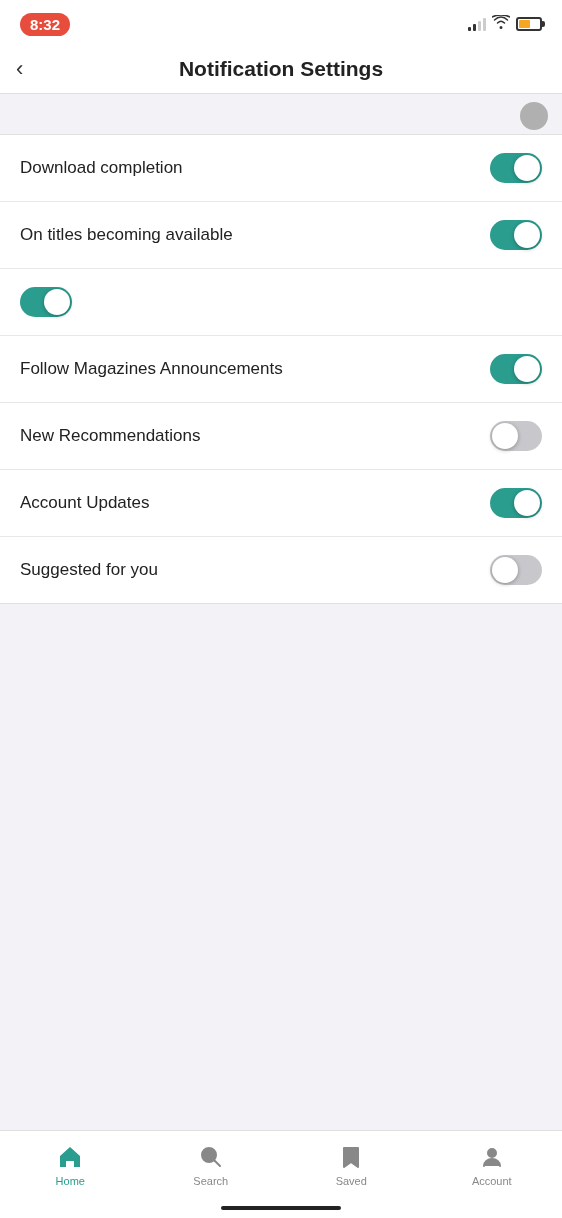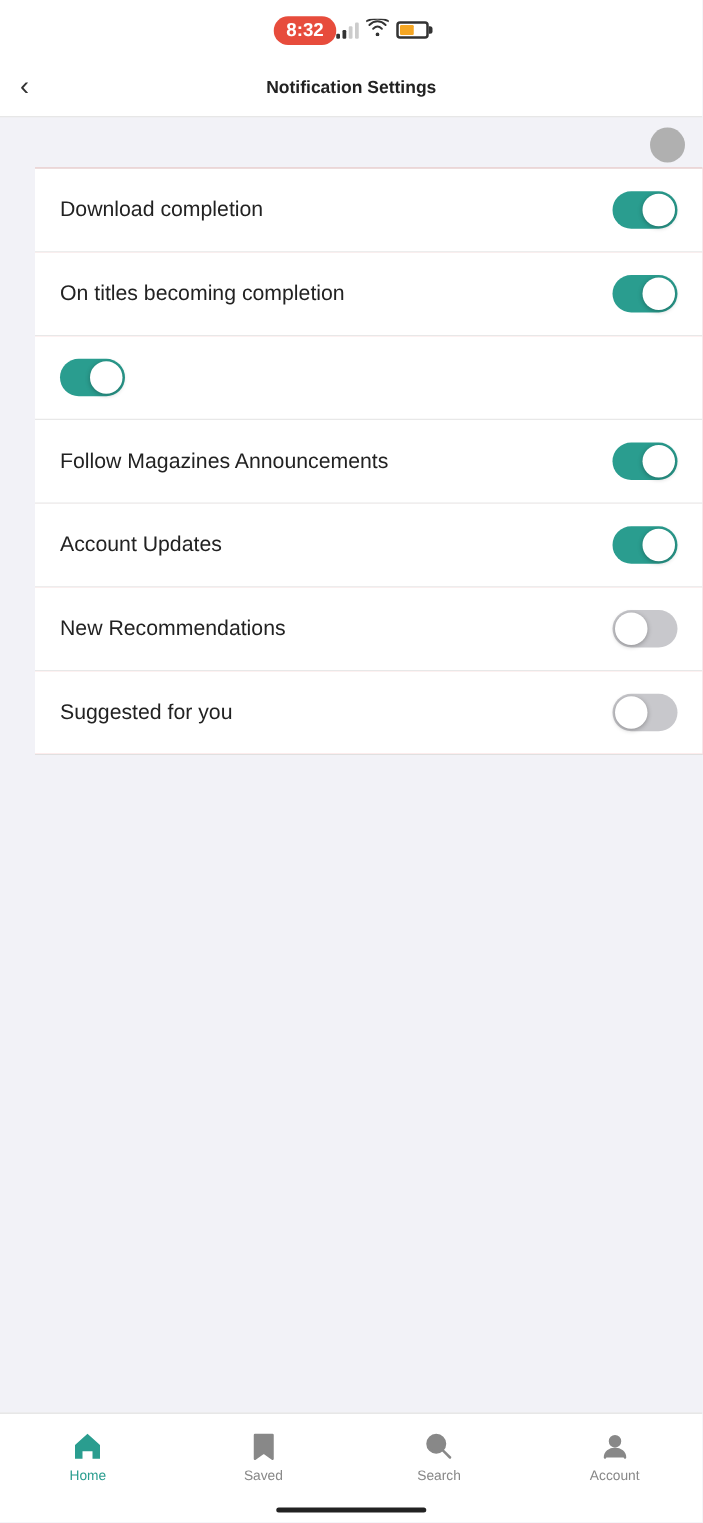--- a/index.html
+++ b/index.html
@@ -10,21 +10,21 @@
       height: 1218px;
       background: #f2f2f7;
       font-family: -apple-system, 'Helvetica Neue', Arial, sans-serif;
       overflow: hidden;
       position: relative;
     }
 
     
     .status-bar {
       display: flex;
-      justify-content: center;
+      justify-content: space-between;
       align-items: center;
       padding: 10px 20px 6px 20px;
       background: #fff;
       height: 44px;
     }
 
     .status-time {
       background: #e74c3c;
       color: #fff;
       font-size: 15px;
@@ -100,21 +100,21 @@
     .back-btn {
       color: #333;
       font-size: 22px;
       cursor: pointer;
       width: 32px;
     }
 
     .header-title {
       flex: 1;
       text-align: center;
-      font-size: 14px;
+      font-size: 21px;
       font-weight: 600;
       color: #222;
       margin-right: 32px;
     }
 
     
     .scroll-indicator {
       display: flex;
       justify-content: flex-end;
       padding: 8px 14px 4px;
@@ -123,24 +123,23 @@
 
     .scroll-dot {
       width: 28px;
       height: 28px;
       border-radius: 50%;
       background: #b0b0b0;
     }
 
     
     .settings-list {
-      background: #fca5a5;
+      background: #5eead4;
       border-top: 1px solid #e0e0e0;
       border-bottom: 1px solid #e0e0e0;
-      margin-left: 28px;
     }
 
     .settings-item {
       display: flex;
       align-items: center;
       justify-content: space-between;
       padding: 18px 20px;
       border-bottom: 1px solid #e8e8e8;
       background: #fff;
       min-height: 62px;
@@ -304,21 +303,21 @@
   <div class="settings-item">
     <span class="settings-label">Download completion</span>
     <div class="toggle">
       <div class="toggle-track on">
         <div class="toggle-thumb"></div>
       </div>
     </div>
   </div>
 
   <div class="settings-item">
-    <span class="settings-label">On titles becoming completion</span>
+    <span class="settings-label">On titles becoming available</span>
     <div class="toggle">
       <div class="toggle-track on">
         <div class="toggle-thumb"></div>
       </div>
     </div>
   </div>
 
   <div class="settings-item">
     <div class="toggle">
       <div class="toggle-track on">
@@ -330,32 +329,32 @@
   <div class="settings-item">
     <span class="settings-label">Follow Magazines Announcements</span>
     <div class="toggle">
       <div class="toggle-track on">
         <div class="toggle-thumb"></div>
       </div>
     </div>
   </div>
 
   <div class="settings-item">
+    <span class="settings-label">New Recommendations</span>
+    <div class="toggle">
+      <div class="toggle-track off">
+        <div class="toggle-thumb"></div>
+      </div>
+    </div>
+  </div>
+
+  <div class="settings-item">
     <span class="settings-label">Account Updates</span>
     <div class="toggle">
       <div class="toggle-track on">
-        <div class="toggle-thumb"></div>
-      </div>
-    </div>
-  </div>
-
-  <div class="settings-item">
-    <span class="settings-label">New Recommendations</span>
-    <div class="toggle">
-      <div class="toggle-track off">
         <div class="toggle-thumb"></div>
       </div>
     </div>
   </div>
 
   <div class="settings-item">
     <span class="settings-label">Suggested for you</span>
     <div class="toggle">
       <div class="toggle-track off">
         <div class="toggle-thumb"></div>
@@ -371,43 +370,43 @@
 
   <div class="nav-item active">
     <div class="nav-icon">
       <svg width="26" height="26" viewBox="0 0 26 26" fill="none">
         <path d="M3 12L13 3L23 12V23H17V17H9V23H3V12Z" fill="#2a9d8f"></path>
       </svg>
     </div>
     <span class="nav-label" style="color:#2a9d8f;">Home</span>
   </div>
 
-
-  <div class="nav-item">
-    <div class="nav-icon">
-      <svg width="26" height="26" viewBox="0 0 26 26" fill="none">
-        <path d="M6 4H20V23L13 18L6 23V4Z" stroke="#888" stroke-width="2" stroke-linejoin="round"></path>
-      </svg>
-    </div>
-    <span class="nav-label">Saved</span>
-  </div>
 
   <div class="nav-item">
     <div class="nav-icon">
       <svg width="26" height="26" viewBox="0 0 26 26" fill="none">
         <circle cx="11" cy="11" r="7" stroke="#888" stroke-width="2"></circle>
         <line x1="16.5" y1="16.5" x2="22" y2="22" stroke="#888" stroke-width="2" stroke-linecap="round"></line>
       </svg>
     </div>
     <span class="nav-label">Search</span>
   </div>
 
   <div class="nav-item">
     <div class="nav-icon">
       <svg width="26" height="26" viewBox="0 0 26 26" fill="none">
+        <path d="M6 4H20V23L13 18L6 23V4Z" stroke="#888" stroke-width="2" stroke-linejoin="round"></path>
+      </svg>
+    </div>
+    <span class="nav-label">Saved</span>
+  </div>
+
+  <div class="nav-item">
+    <div class="nav-icon">
+      <svg width="26" height="26" viewBox="0 0 26 26" fill="none">
         <circle cx="13" cy="9" r="4" stroke="#888" stroke-width="2"></circle>
         <path d="M5 22C5 18.134 8.582 15 13 15C17.418 15 21 18.134 21 22" stroke="#888" stroke-width="2" stroke-linecap="round"></path>
       </svg>
     </div>
     <span class="nav-label">Account</span>
   </div>
 
 </div>
 
 <div class="home-bar"></div>

